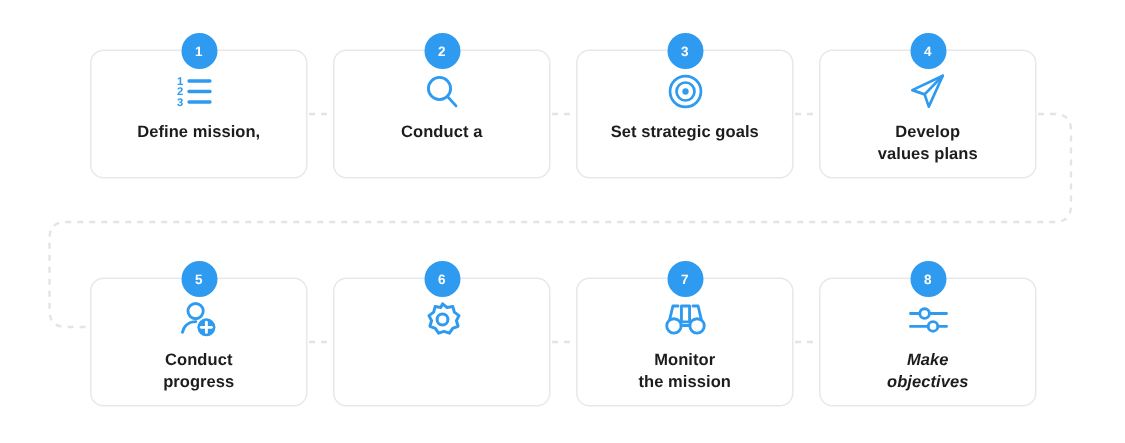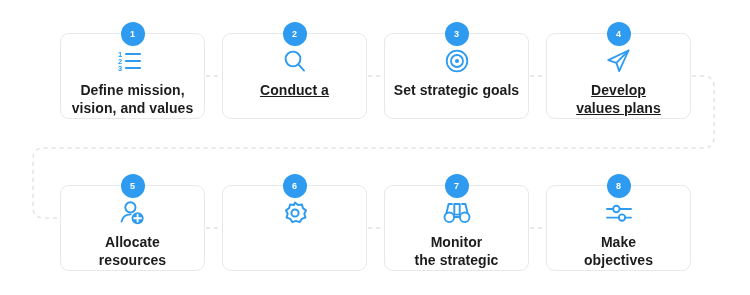--- a/index.html
+++ b/index.html
@@ -44,21 +44,21 @@
   }
   .icon-wrap{
     margin-top:13px;
     height:28px;
     display:flex;align-items:center;justify-content:center;
   }
   .icon-wrap svg{display:block;}
   .label{
     margin-top:6px;
     text-align:center;
-    font-size:14px;
+    font-size:11px;
     font-weight:bold;
     color:#1c1c1c;
     line-height:1.32;
     letter-spacing:0.05px;
     padding:0 6px;
   }
   .label .l2{display:block;}
 
   
   .r1{top:33px;}
@@ -100,33 +100,32 @@
         </g>
         <g stroke="#2e9bf0" stroke-width="2.2" stroke-linecap="round">
           <line x1="8" y1="5" x2="22" y2="5"></line>
           <line x1="8" y1="12" x2="22" y2="12"></line>
           <line x1="8" y1="19" x2="22" y2="19"></line>
         </g>
       </svg>
     </div>
     <div class="label" style="color: rgb(28, 28, 28);">
       <span>Define mission,</span>
-      <span class="l2">vision, and values</span>
     </div>
   </div>
 
   <div class="card r1 c2" style="border-color: rgb(230, 232, 234);">
     <div class="badge" style="background: rgb(46, 155, 240);">2</div>
     <div class="icon-wrap">
       <svg width="26" height="26" viewBox="0 0 26 26" fill="none" stroke="#2e9bf0" stroke-width="1.9" stroke-linecap="round">
         <circle cx="11" cy="11" r="7.4"></circle>
         <line x1="16.4" y1="16.4" x2="22" y2="22.6"></line>
       </svg>
     </div>
-    <div class="label" style="color: rgb(28, 28, 28); text-decoration: underline;">
+    <div class="label" style="color: rgb(28, 28, 28);">
       <span>Conduct a</span>
     </div>
   </div>
 
   <div class="card r1 c3" style="border-color: rgb(230, 232, 234);">
     <div class="badge" style="background: rgb(46, 155, 240);">3</div>
     <div class="icon-wrap">
       <svg width="26" height="26" viewBox="0 0 26 26" fill="none" stroke="#2e9bf0" stroke-width="1.8">
         <circle cx="13" cy="13" r="10.3"></circle>
         <circle cx="13" cy="13" r="6"></circle>
@@ -139,40 +138,40 @@
   </div>
 
   <div class="card r1 c4" style="border-color: rgb(230, 232, 234);">
     <div class="badge" style="background: rgb(46, 155, 240);">4</div>
     <div class="icon-wrap">
       <svg width="27" height="26" viewBox="0 0 27 26" fill="none" stroke="#2e9bf0" stroke-width="1.8" stroke-linejoin="round" stroke-linecap="round">
         <path d="M23.5 2.5 L3.2 12.1 L11.4 14.9 L14.2 23.1 Z"></path>
         <path d="M23.5 2.5 L11.4 14.9"></path>
       </svg>
     </div>
-    <div class="label" style="color: rgb(28, 28, 28); text-decoration: underline;">
+    <div class="label" style="color: rgb(28, 28, 28);">
       <span>Develop</span>
       <span class="l2">values plans</span>
     </div>
   </div>
 
   <div class="card r2 c1" style="border-color: rgb(230, 232, 234);">
     <div class="badge" style="background: rgb(46, 155, 240);">5</div>
     <div class="icon-wrap">
       <svg width="27" height="26" viewBox="0 0 27 26" fill="none" stroke="#2e9bf0" stroke-width="1.9" stroke-linecap="round">
         <circle cx="11.4" cy="7.4" r="5.1"></circle>
         <path d="M2.6 21.6 C3.6 17.0 7.2 14.4 11.6 14.4"></path>
         <circle cx="18.6" cy="18.2" r="6" fill="#2e9bf0" stroke="none"></circle>
         <line x1="18.6" y1="14.8" x2="18.6" y2="21.6" stroke="#ffffff" stroke-width="1.9"></line>
         <line x1="15.2" y1="18.2" x2="22" y2="18.2" stroke="#ffffff" stroke-width="1.9"></line>
       </svg>
     </div>
     <div class="label" style="color: rgb(28, 28, 28);">
-      <span>Allocate</span>
-      <span class="l2">resources</span>
+      <span>Conduct</span>
+      <span class="l2">progress</span>
     </div>
   </div>
 
   <div class="card r2 c2" style="border-color: rgb(230, 232, 234);">
     <div class="badge" style="background: rgb(46, 155, 240);">6</div>
     <div class="icon-wrap">
       <svg width="26" height="26" viewBox="0 0 26 26" fill="none" stroke="#2e9bf0" stroke-width="2" stroke-linejoin="round">
         <path d="M13 2.6 L16.1 5.0 L19.9 4.4 L20.9 8.1 L24.0 10.4 L22.3 13.8 L23.4 17.5 L19.8 18.9 L17.6 22.1 L14.0 20.9 L10.4 22.1 L8.2 18.9 L4.6 17.5 L5.7 13.8 L4.0 10.4 L7.1 8.1 L8.1 4.4 L11.9 5.0 Z"></path>
         <circle cx="13" cy="13" r="3.6"></circle>
       </svg>
@@ -186,35 +185,35 @@
         <path d="M19.0 3.0 L22.4 3.0 L24.6 12.2"></path>
         <circle cx="6.3" cy="16.3" r="4.8"></circle>
         <circle cx="21.7" cy="16.3" r="4.8"></circle>
         <path d="M11.1 16.0 L16.9 16.0"></path>
         <path d="M11.3 3.0 L16.7 3.0 L16.7 13.6 L11.3 13.6 Z"></path>
       </svg>
     </div>
     <div class="badge" style="background: rgb(46, 155, 240);">7</div>
     <div class="label" style="color: rgb(28, 28, 28); text-align: center;">
       <span>Monitor</span>
-      <span class="l2">the strategic</span>
+      <span class="l2">the mission</span>
     </div>
   </div>
 
   <div class="card r2 c4" style="border-color: rgb(230, 232, 234);">
     <div class="badge" style="background: rgb(46, 155, 240);">8</div>
     <div class="icon-wrap">
       <svg width="28" height="22" viewBox="0 0 28 22" fill="none" stroke="#2e9bf0" stroke-width="1.9" stroke-linecap="round">
         <line x1="2" y1="7" x2="8" y2="7"></line>
         <circle cx="11.4" cy="7" r="3.2"></circle>
         <line x1="14.8" y1="7" x2="26" y2="7"></line>
         <line x1="2" y1="15.6" x2="13.6" y2="15.6"></line>
         <circle cx="17.0" cy="15.6" r="3.2"></circle>
         <line x1="20.4" y1="15.6" x2="26" y2="15.6"></line>
       </svg>
     </div>
-    <div class="label" style="color: rgb(28, 28, 28);">
+    <div class="label" style="color: rgb(28, 28, 28); font-style: italic;">
       <span>Make</span>
       <span class="l2">objectives</span>
     </div>
   </div>
 
 </div>
 
 </body></html>

